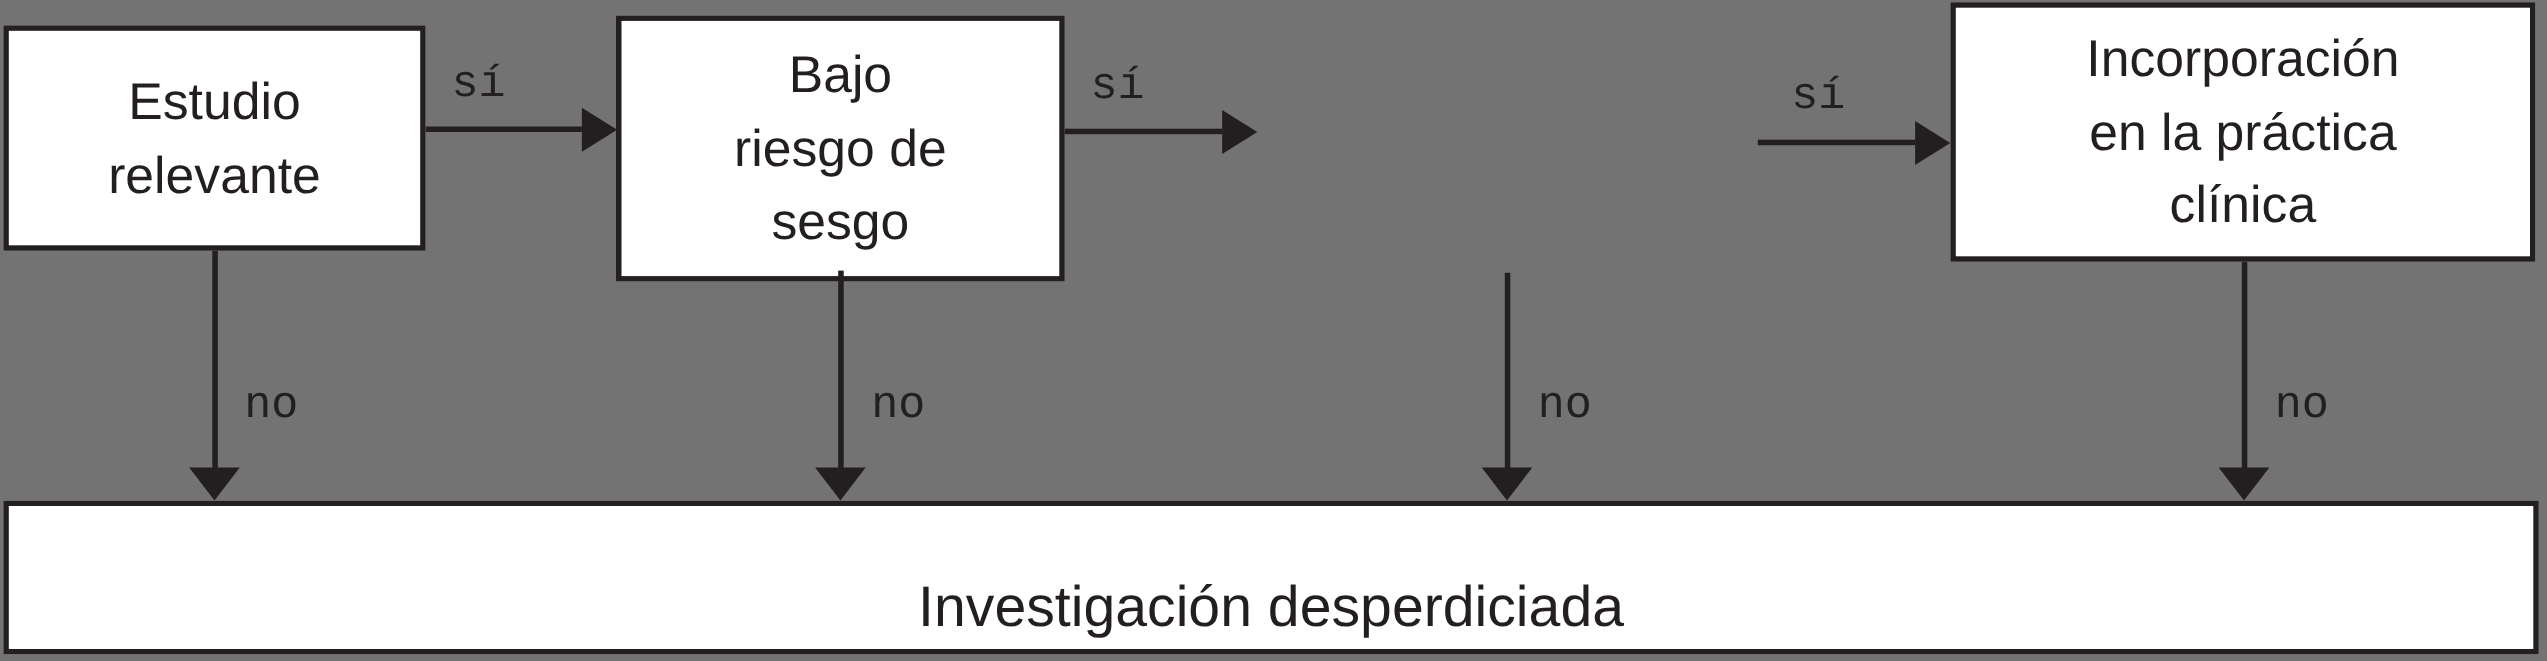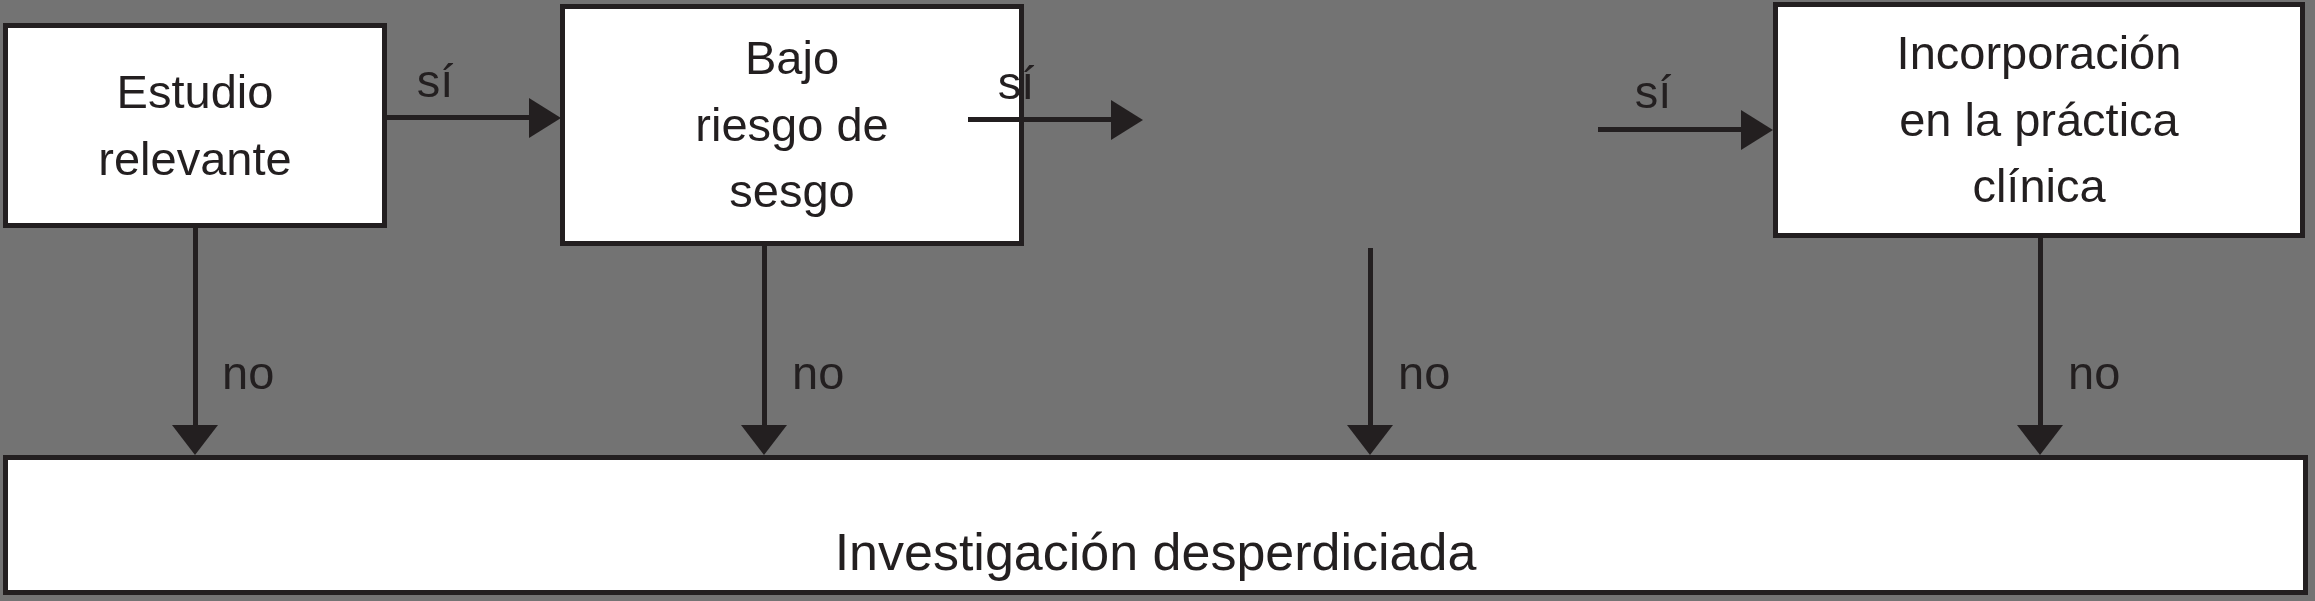--- a/index.html
+++ b/index.html
@@ -23,21 +23,21 @@
     background: #ffffff;
     display: flex;
     align-items: center;
     justify-content: center;
     text-align: center;
     font-size: 47px;
     line-height: 1.42;
     white-space: pre-line;
   }
   .node-1 { left: 3px;    top: 23px;  width: 384px;  height: 205px; }
-  .node-2 { left: 560px;  top: 4px;   width: 464px;  height: 242px; }
+  .node-2 { left: 560px;  top: 14px;   width: 408px;  height: 242px; }
   .node-3 { left: 1143px; top: 3px;   width: 455px;  height: 245px; }
   .node-4 { left: 1773px; top: 2px;   width: 532px;  height: 236px; }
   .node-sink {
     left: 3px; top: 455px; width: 2305px; height: 140px;
     font-size: 52px;
     align-items: flex-end;
   }
   .hline {
     position: absolute;
     height: 5px;
@@ -57,24 +57,25 @@
   }
   .head-down {
     position: absolute;
     width: 0; height: 0;
     border-left: 23px solid transparent;
     border-right: 23px solid transparent;
     border-top: 30px solid #231f20;
   }
   .edge-label {
     position: absolute;
-    font-size: 47px;
+    font-size: 41px;
     line-height: 1.1;
     width: 90px;
     text-align: center;
+    font-family: Liberation Mono, monospace;
   }
   .hl-1 { left: 387px;  top: 115px; width: 142px; }
   .hh-1 { left: 529px;  top: 98px;  }
   .hl-2 { left: 968px;  top: 117px; width: 143px; }
   .hh-2 { left: 1111px; top: 100px; }
   .hl-3 { left: 1598px; top: 127px; width: 143px; }
   .hh-3 { left: 1741px; top: 110px; }
   .si-1 { left: 390px;  top: 55px; }
   .si-2 { left: 971px;  top: 57px; }
   .si-3 { left: 1608px; top: 66px; }

